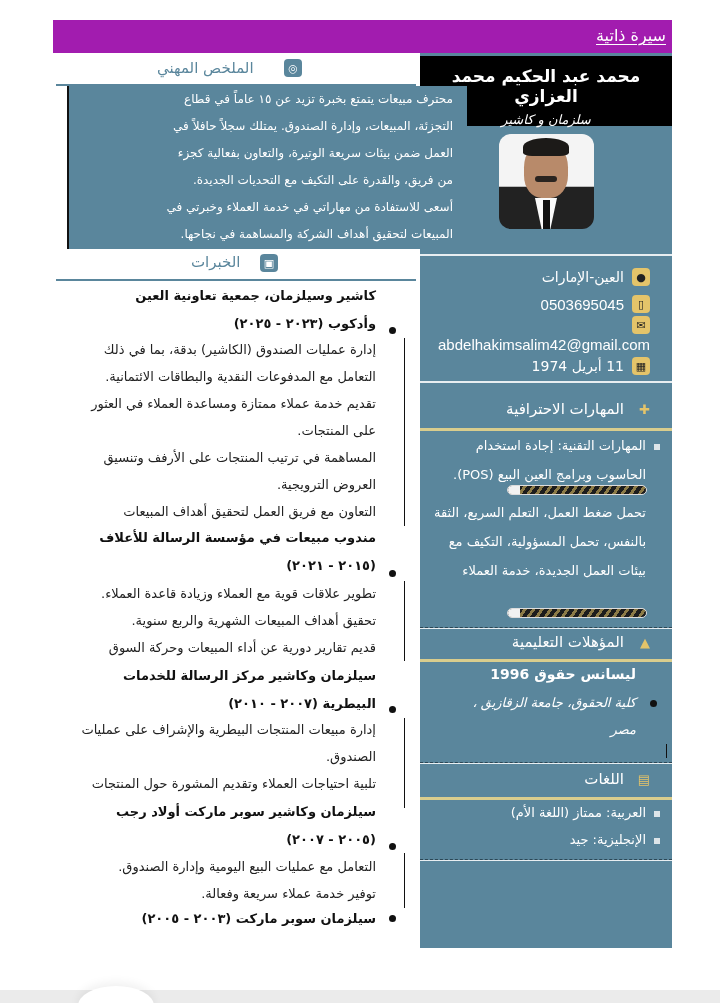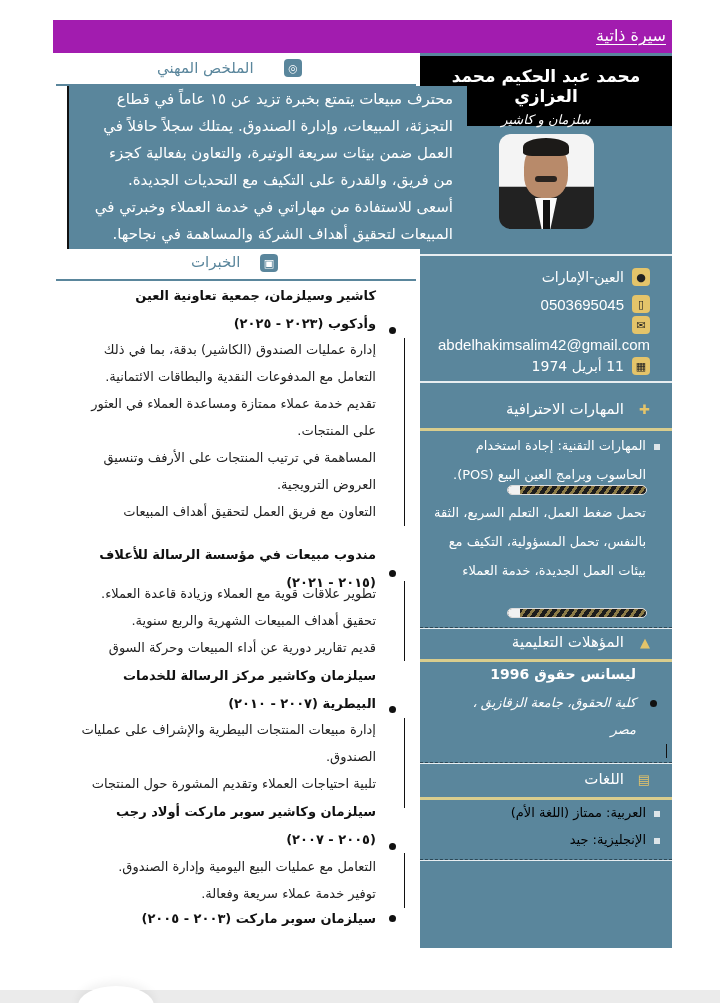--- a/index.html
+++ b/index.html
@@ -37,31 +37,31 @@
   .skill { position: absolute; right: 12px; width: 230px; direction: rtl; color: #fff; font-size: 13px; line-height: 29px; }
   .skill .sq { display: inline-block; width: 6px; height: 6px; background: #dde5e9; margin-left: 8px; vertical-align: middle; }
   .bar { position: absolute; left: 87px; width: 140px; height: 10px; border-radius: 6px; background: repeating-linear-gradient(-55deg,#1d1d1d 0 4px,#8c7b47 4px 7px); border: 1px solid #dddddd; }
   .bar::before { content: ""; position: absolute; left: 0; top: 0; width: 12px; height: 8px; border-radius: 6px 0 0 6px; background: #f2f2f2; }
 
   .edu-title { position: absolute; right: 36px; color: #fff; font-size: 14px; font-weight: bold; direction: rtl; }
   .edu-desc { position: absolute; right: 36px; width: 180px; color: #fff; font-size: 13px; font-style: italic; direction: rtl; line-height: 27px; }
   .edu-dot { position: absolute; left: 230px; width: 7px; height: 7px; border-radius: 50%; background: #111; }
   .edu-bar { position: absolute; left: 246px; width: 1px; height: 14px; background: #111; }
 
-  .lang { position: absolute; right: 12px; direction: rtl; color: #000000; font-size: 13px; }
+  .lang { position: absolute; right: 12px; direction: rtl; color: #ffffff; font-size: 13px; }
   .lang .sq { display: inline-block; width: 6px; height: 6px; background: #dde5e9; margin-left: 8px; vertical-align: middle; }
 
   
   .main { position: absolute; left: 0; top: 33px; width: 363px; height: 895px; }
   .mhead { position: absolute; left: 0; width: 363px; direction: rtl; color: #5a869c; font-size: 15px; }
   .mhead .ic { position: absolute; width: 18px; height: 18px; border-radius: 4px; background: #5a869c; color: #fff; font-size: 11px; display: flex; align-items: center; justify-content: center; }
   .mhead .lbl { position: absolute; }
   .mline { position: absolute; left: 3px; width: 360px; height: 2px; background: #5a869c; }
 
-  .summary { position: absolute; left: 14px; top: 33px; width: 400px; height: 163px; background: #5a869c; border-left: 2px solid #111; color: #fff; font-size: 15px; line-height: 27px; direction: rtl; text-align: justify; padding: 0 14px 0 4px; }
+  .summary { position: absolute; left: 14px; top: 33px; width: 400px; height: 163px; background: #5a869c; border-left: 2px solid #111; color: #fff; font-size: 12px; line-height: 27px; direction: rtl; text-align: justify; padding: 0 14px 0 4px; }
 
   .job { position: absolute; right: 40px; direction: rtl; color: #111; font-size: 13px; font-weight: bold; line-height: 28px; text-align: right; }
   .jdot { position: absolute; width: 7px; height: 7px; border-radius: 50%; background: #111; }
   .duties { position: absolute; right: 40px; direction: rtl; color: #222; font-size: 13px; line-height: 27px; text-align: right; }
   .vbar { position: absolute; left: 351px; width: 1px; background: #111; }
 
   .bottom-strip { position: absolute; left: 0; top: 990px; width: 720px; height: 13px; background: #ebebeb; }
   .bottom-circle { position: absolute; left: 78px; top: 986px; width: 76px; height: 40px; border-radius: 50%; background: #ffffff; box-shadow: 0 -4px 10px rgba(0,0,0,0.06); }
 </style>
 </head>
@@ -179,21 +179,21 @@
       <div>إدارة عمليات الصندوق (الكاشير) بدقة، بما في ذلك</div>
       <div>التعامل مع المدفوعات النقدية والبطاقات الائتمانية.</div>
       <div>تقديم خدمة عملاء ممتازة ومساعدة العملاء في العثور</div>
       <div>على المنتجات.</div>
       <div>المساهمة في ترتيب المنتجات على الأرفف وتنسيق</div>
       <div>العروض الترويجية.</div>
       <div>التعاون مع فريق العمل لتحقيق أهداف المبيعات</div>
     </div>
 
     <div class="jdot" style="left:336px;top:517px;"></div>
-    <div class="job" style="top:488px;">
+    <div class="job" style="top:471px;">
       <div>مندوب مبيعات في مؤسسة الرسالة للأعلاف</div>
       <div>(٢٠١٥ - ٢٠٢١)</div>
     </div>
     <div class="vbar" style="top:528px;height:80px;"></div>
     <div class="duties" style="top:527px;">
       <div>تطوير علاقات قوية مع العملاء وزيادة قاعدة العملاء.</div>
       <div>تحقيق أهداف المبيعات الشهرية والربع سنوية.</div>
       <div>قديم تقارير دورية عن أداء المبيعات وحركة السوق</div>
     </div>
 

